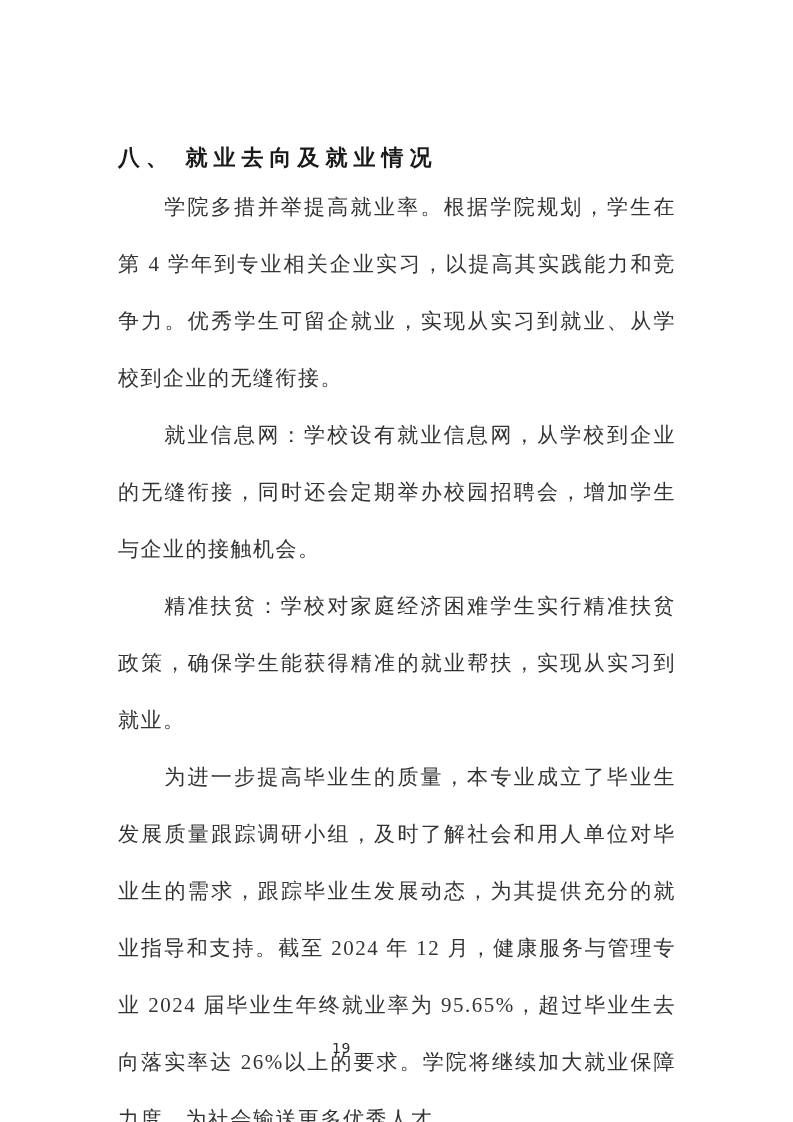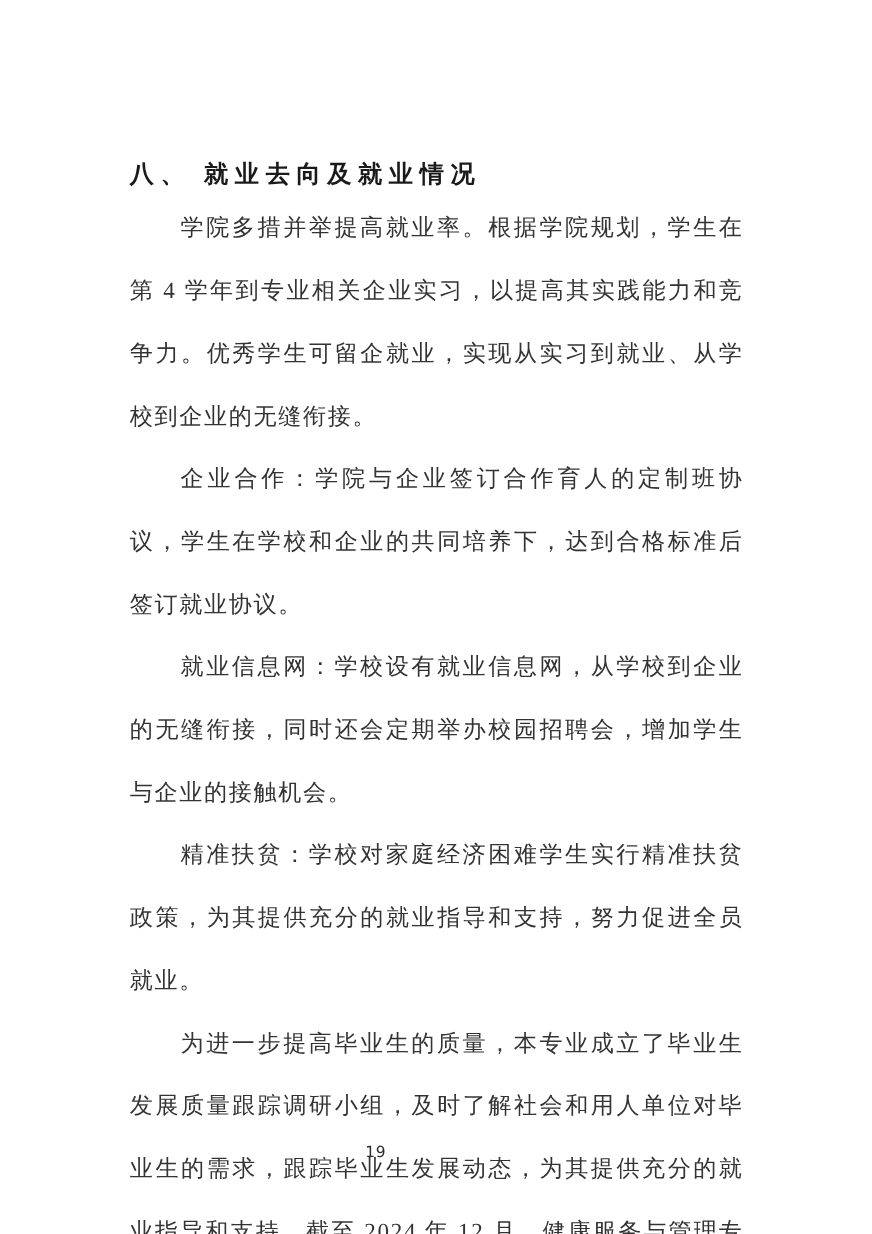--- a/index.html
+++ b/index.html
@@ -52,19 +52,18 @@
     letter-spacing: 0.5px;
   }
 </style>
 </head>
 <body>
 
 <div class="page">
   <div class="content">
     <h1 class="heading">八、 就业去向及就业情况</h1>
     <p class="para">学院多措并举提高就业率。根据学院规划，学生在第 4 学年到专业相关企业实习，以提高其实践能力和竞争力。优秀学生可留企就业，实现从实习到就业、从学校到企业的无缝衔接。</p>
-    <p class="para">企业合作：学院与企业签订合作育人的定制班协议，学生在学校和企业的共同培养下，达到合格标准后签订就业协议。</p>
     <p class="para">就业信息网：学校设有就业信息网，从学校到企业的无缝衔接，同时还会定期举办校园招聘会，增加学生与企业的接触机会。</p>
-    <p class="para">精准扶贫：学校对家庭经济困难学生实行精准扶贫政策，为其提供充分的就业指导和支持，努力促进全员就业。</p>
+    <p class="para">精准扶贫：学校对家庭经济困难学生实行精准扶贫政策，确保学生能获得精准的就业帮扶，实现从实习到就业。</p>
     <p class="para">为进一步提高毕业生的质量，本专业成立了毕业生发展质量跟踪调研小组，及时了解社会和用人单位对毕业生的需求，跟踪毕业生发展动态，为其提供充分的就业指导和支持。截至 2024 年 12 月，健康服务与管理专业 2024 届毕业生年终就业率为 95.65%，超过毕业生去向落实率达 26%以上的要求。学院将继续加大就业保障力度，为社会输送更多优秀人才。</p>
   </div>
   <div class="page-number">19</div>
 </div>
 
 </body></html>

